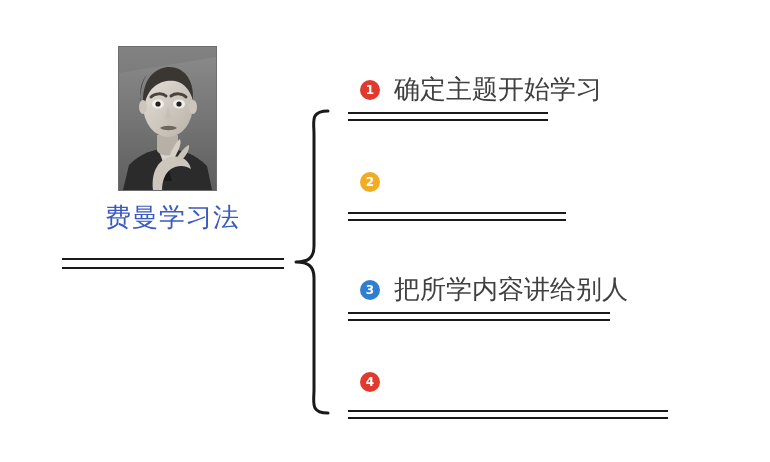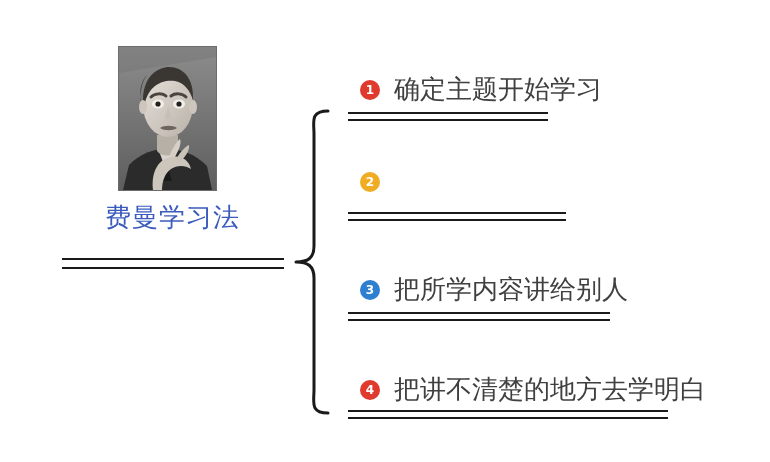--- a/index.html
+++ b/index.html
@@ -182,17 +182,16 @@
   <div class="branch-underline u2"></div>
 
   <div class="branch b3">
     <span class="num" style="background:#2f7fd1">3</span>
     <span class="txt">把所学内容讲给别人</span>
   </div>
   <div class="branch-underline u3"></div>
 
   <div class="branch b4">
     <span class="num" style="background:#e03a2f">4</span>
-    <span class="txt">把讲不清楚的地方去学明白</span>
   </div>
   <div class="branch-underline u4"></div>
 
 </div>
 
 </body></html>

